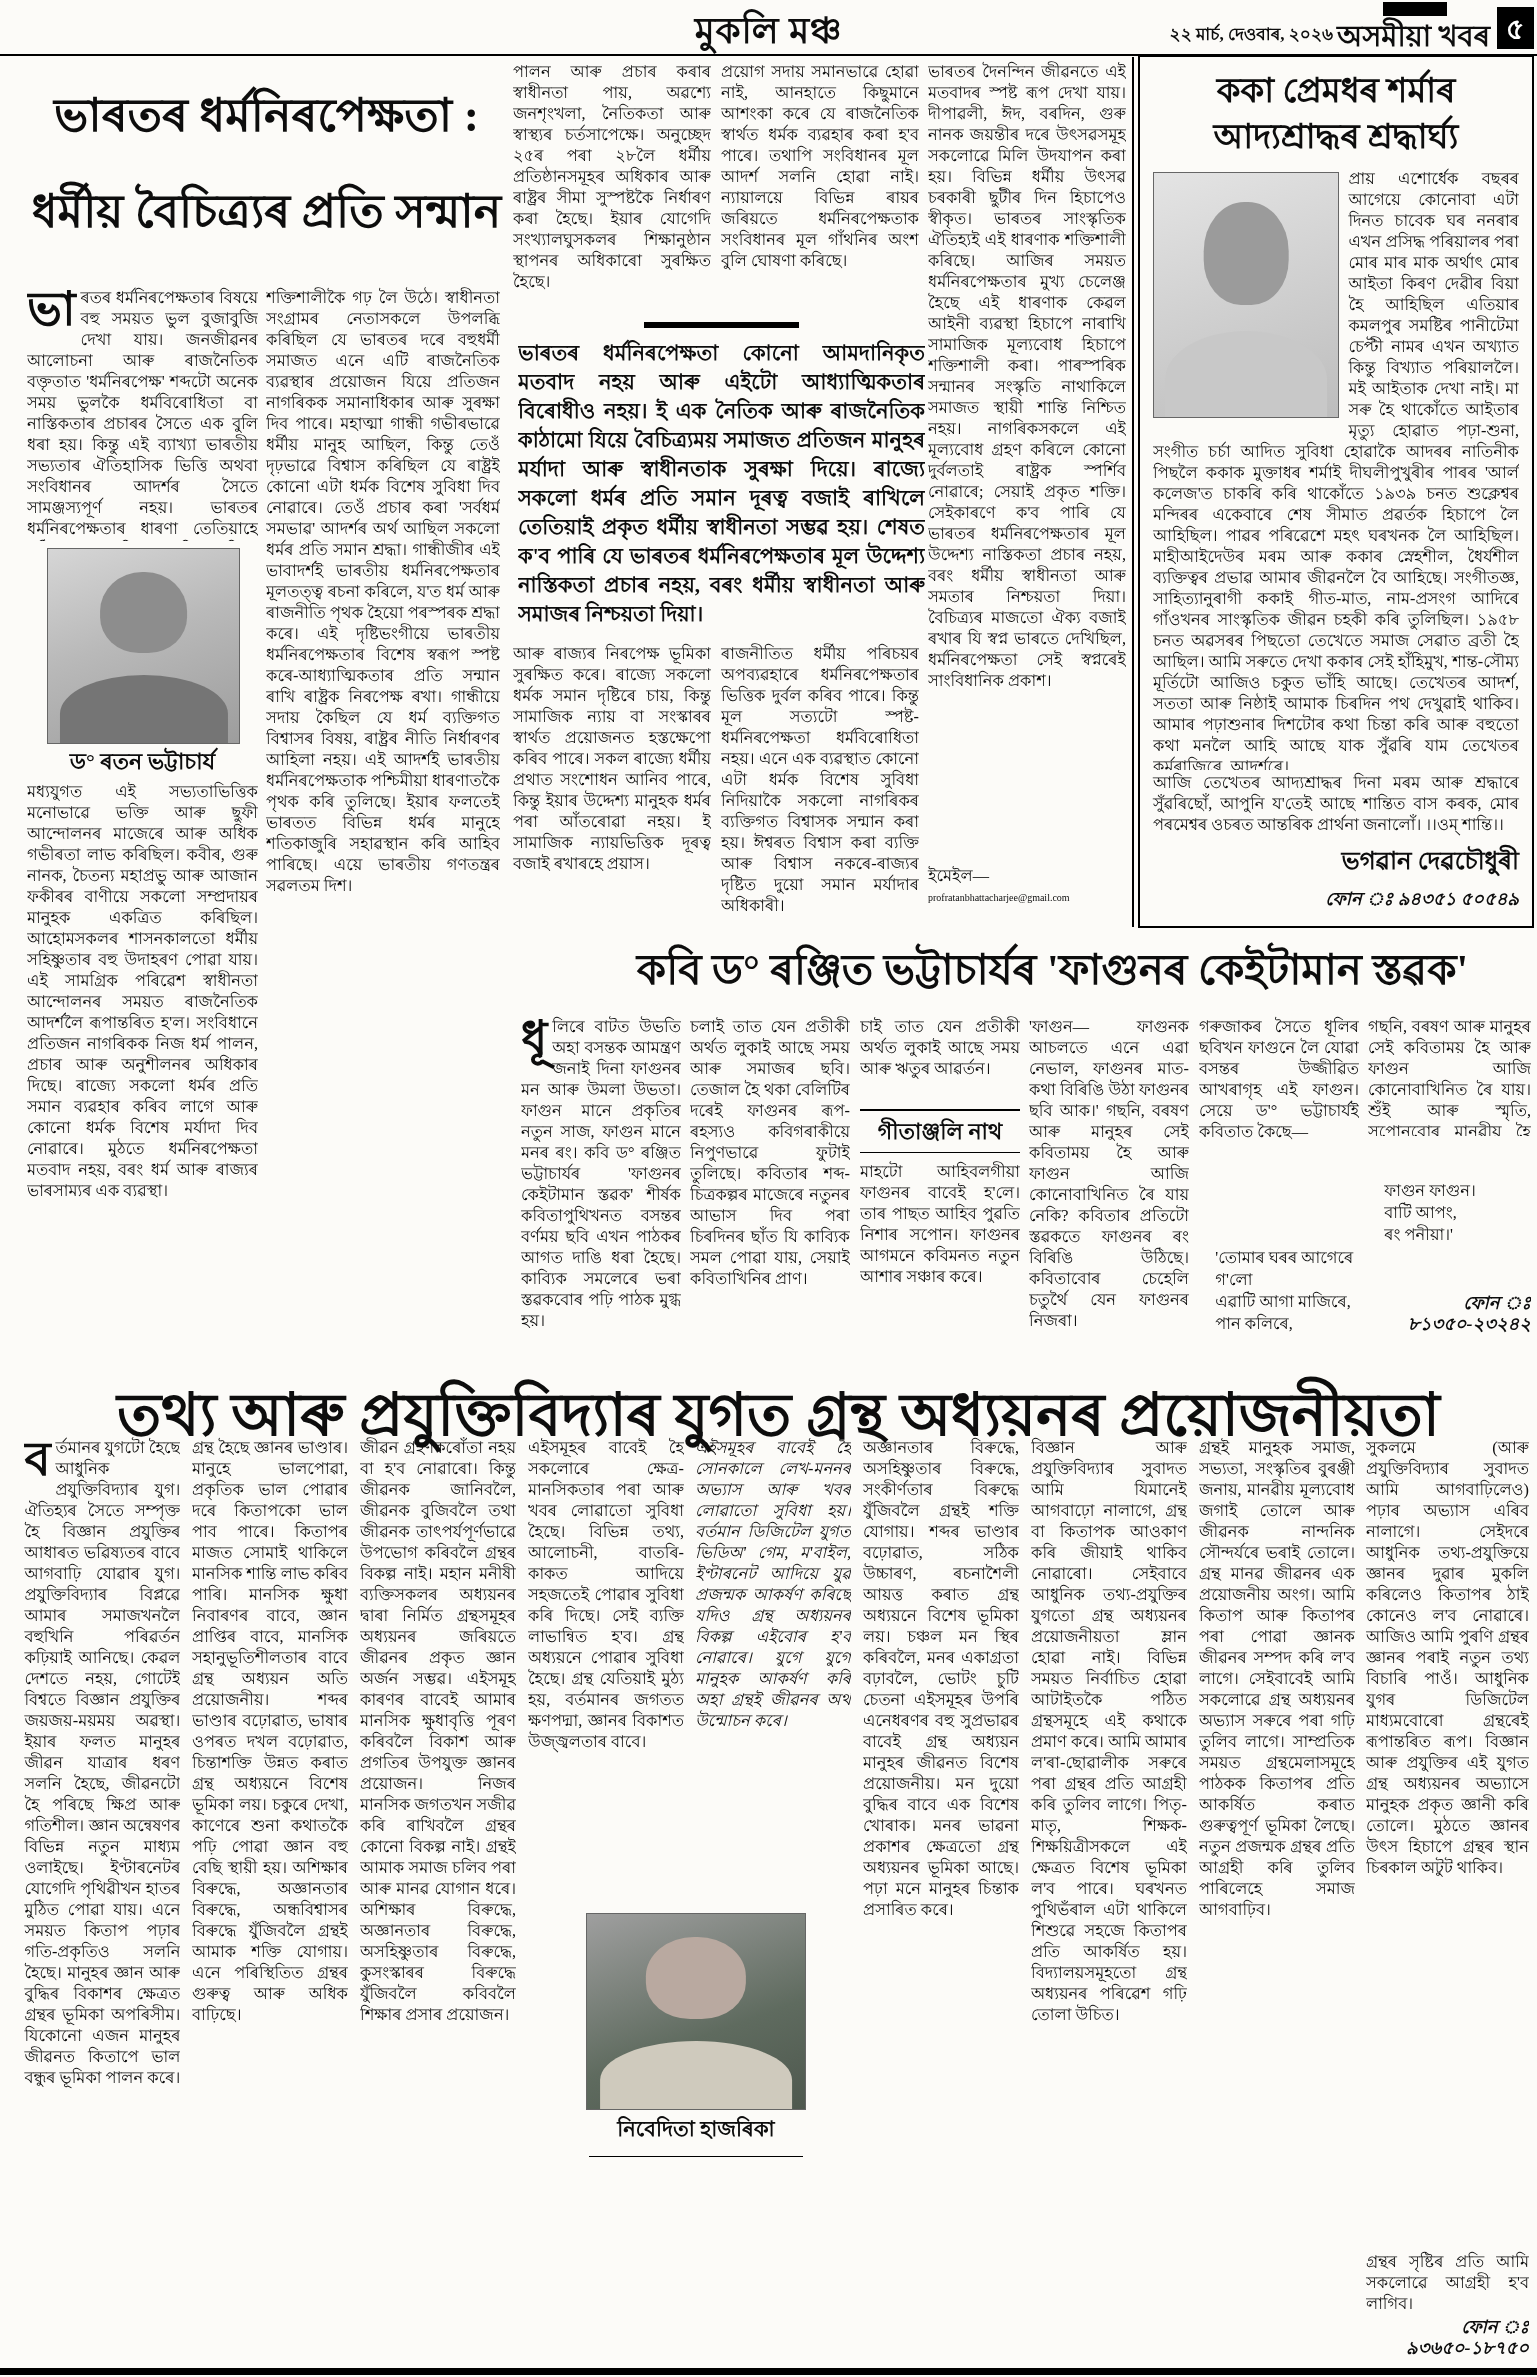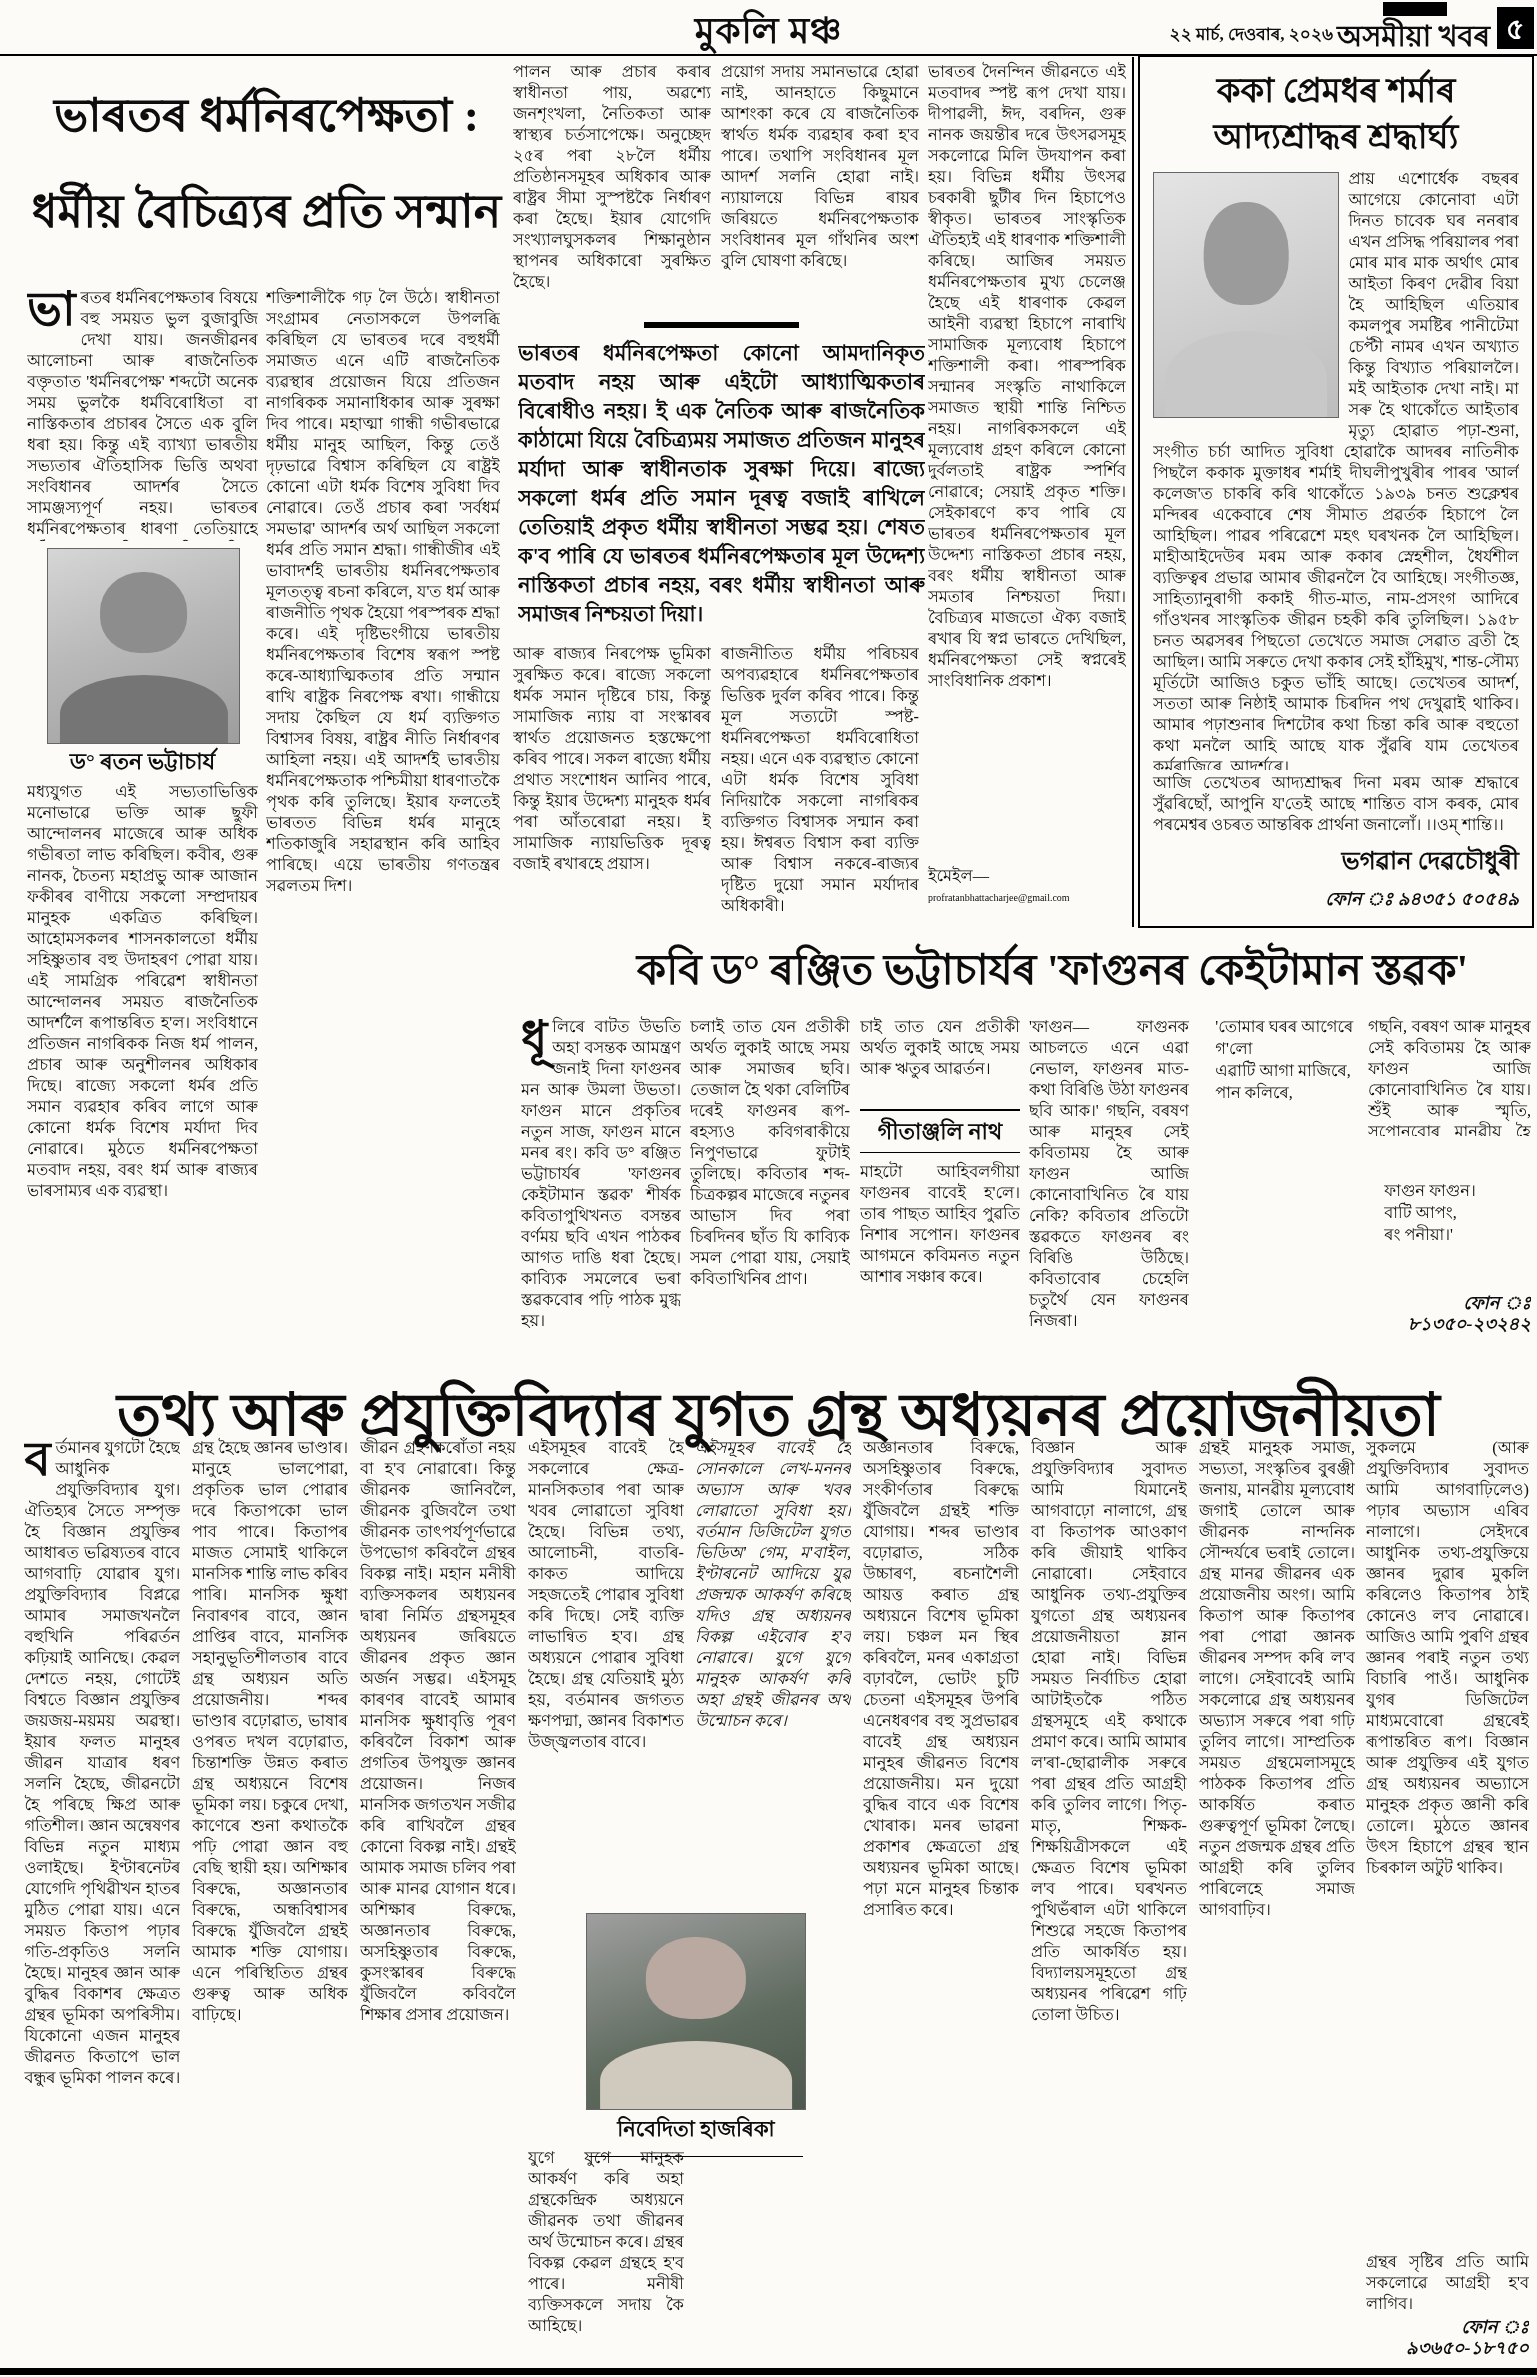--- a/index.html
+++ b/index.html
@@ -145,20 +145,21 @@
       <div style="height:85px;overflow:hidden;">চাই তাত যেন প্ৰতীকী অৰ্থত লুকাই আছে সময় আৰু ঋতুৰ আৱৰ্তন।</div>
       <div class="byline-box">
         <span>গীতাঞ্জলি নাথ</span>
       </div>
       <div style="flex:1;overflow:hidden;">মাহটো আহিবলগীয়া ফাগুনৰ বাবেই হ'লে। তাৰ পাছত আহিব পুৱতি নিশাৰ সপোন। ফাগুনৰ আগমনে কবিমনত নতুন আশাৰ সঞ্চাৰ কৰে।</div>
     </div>
 
     <div class="col" style="left:1029px;top:1016px;width:160px;height:319px;">'ফাগুন— ফাগুনক আচলতে এনে এৱা নেভাল, ফাগুনৰ মাত-কথা বিৰিঙি উঠা ফাগুনৰ ছবি আক।' গছনি, বৰষণ আৰু মানুহৰ সেই কবিতাময় হৈ আৰু ফাগুন আজি কোনোবাখিনিত ৰৈ যায় নেকি? কবিতাৰ প্ৰতিটো স্তৱকতে ফাগুনৰ ৰং বিৰিঙি উঠিছে। কবিতাবোৰ চেহেলি চতুৰ্থৈ যেন ফাগুনৰ নিজৰা।</div>
 
     <div class="col flexcol" style="left:1199px;top:1016px;width:160px;height:319px;">
+      <div style="height:233px;overflow:hidden;">গৰুজাকৰ সৈতে ধূলিৰ ছবিখন ফাগুনে লৈ যোৱা বসন্তৰ উজ্জীৱিত আখৰাগৃহ এই ফাগুন। সেয়ে ড'° ভট্টাচাৰ্যই কবিতাত কৈছে—</div>
       <div class="poem">'তোমাৰ ঘৰৰ আগেৰে গ'লো
 এৱাটি আগা মাজিৰে, পান কলিৰে,</div>
     </div>
 
     <div class="col flexcol" style="left:1368px;top:1016px;width:163px;height:319px;gap:44px;">
       <div style="height:191px;overflow:hidden;">গছনি, বৰষণ আৰু মানুহৰ সেই কবিতাময় হৈ আৰু ফাগুন আজি কোনোবাখিনিত ৰৈ যায়। শুঁই আৰু স্মৃতি, সপোনবোৰ মানৱীয় হৈ উঠে। সেইবোৰৰ মাজতেই কবিয়ে বিচাৰি ফুৰিছে—</div>
       <div class="poem">ফাগুন ফাগুন।
 বাটি আপং,
 ৰং পনীয়া।'</div>
       <div class="phone">ফোন ঃ ৮১৩৫০-২৩২৪২</div>
@@ -170,21 +171,20 @@
 
     <div class="col" style="left:24.4px;top:1437px;width:156px;height:931px;">
       <span class="dropcap">ব</span><span>ৰ্তমানৰ যুগটো হৈছে আধুনিক প্ৰযুক্তিবিদ্যাৰ যুগ। ঐতিহ্যৰ সৈতে সম্পৃক্ত হৈ বিজ্ঞান প্ৰযুক্তিৰ আধাৰত ভৱিষ্যতৰ বাবে আগবাঢ়ি যোৱাৰ যুগ। প্ৰযুক্তিবিদ্যাৰ বিপ্লৱে আমাৰ সমাজখনলৈ বহুখিনি পৰিৱৰ্তন কঢ়িয়াই আনিছে। কেৱল দেশতে নহয়, গোটেই বিশ্বতে বিজ্ঞান প্ৰযুক্তিৰ জয়জয়-ময়ময় অৱস্থা। ইয়াৰ ফলত মানুহৰ জীৱন যাত্ৰাৰ ধৰণ সলনি হৈছে, জীৱনটো হৈ পৰিছে ক্ষিপ্ৰ আৰু গতিশীল। জ্ঞান অন্বেষণৰ বিভিন্ন নতুন মাধ্যম ওলাইছে। ইণ্টাৰনেটৰ যোগেদি পৃথিৱীখন হাতৰ মুঠিত পোৱা যায়। এনে সময়ত কিতাপ পঢ়াৰ গতি-প্ৰকৃতিও সলনি হৈছে। মানুহৰ জ্ঞান আৰু বুদ্ধিৰ বিকাশৰ ক্ষেত্ৰত গ্ৰন্থৰ ভূমিকা অপৰিসীম। যিকোনো এজন মানুহৰ জীৱনত কিতাপে ভাল বন্ধুৰ ভূমিকা পালন কৰে।</span>
     </div>
     <div class="col" style="left:192px;top:1437px;width:156px;height:931px;">গ্ৰন্থ হৈছে জ্ঞানৰ ভাণ্ডাৰ। মানুহে ভালপোৱা, প্ৰকৃতিক ভাল পোৱাৰ দৰে কিতাপকো ভাল পাব পাৰে। কিতাপৰ মাজত সোমাই থাকিলে মানসিক শান্তি লাভ কৰিব পাৰি। মানসিক ক্ষুধা নিবাৰণৰ বাবে, জ্ঞান প্ৰাপ্তিৰ বাবে, মানসিক সহানুভূতিশীলতাৰ বাবে গ্ৰন্থ অধ্যয়ন অতি প্ৰয়োজনীয়। শব্দৰ ভাণ্ডাৰ বঢ়োৱাত, ভাষাৰ ওপৰত দখল বঢ়োৱাত, চিন্তাশক্তি উন্নত কৰাত গ্ৰন্থ অধ্যয়নে বিশেষ ভূমিকা লয়। চকুৰে দেখা, কাণেৰে শুনা কথাতকৈ পঢ়ি পোৱা জ্ঞান বহু বেছি স্থায়ী হয়। অশিক্ষাৰ বিৰুদ্ধে, অজ্ঞানতাৰ বিৰুদ্ধে, অন্ধবিশ্বাসৰ বিৰুদ্ধে যুঁজিবলৈ গ্ৰন্থই আমাক শক্তি যোগায়। এনে পৰিস্থিতিত গ্ৰন্থৰ গুৰুত্ব আৰু অধিক বাঢ়িছে।</div>
     <div class="col" style="left:360px;top:1437px;width:156px;height:931px;">জীৱন গ্ৰহণকৰোঁতা নহয় বা হ'ব নোৱাৰো। কিন্তু জীৱনক জানিবলৈ, জীৱনক বুজিবলৈ তথা জীৱনক তাৎপৰ্যপূৰ্ণভাৱে উপভোগ কৰিবলৈ গ্ৰন্থৰ বিকল্প নাই। মহান মনীষী ব্যক্তিসকলৰ অধ্যয়নৰ দ্বাৰা নিৰ্মিত গ্ৰন্থসমূহৰ অধ্যয়নৰ জৰিয়তে জীৱনৰ প্ৰকৃত জ্ঞান অৰ্জন সম্ভৱ। এইসমূহ কাৰণৰ বাবেই আমাৰ মানসিক ক্ষুধাবৃত্তি পূৰণ কৰিবলৈ বিকাশ আৰু প্ৰগতিৰ উপযুক্ত জ্ঞানৰ প্ৰয়োজন। নিজৰ মানসিক জগতখন সজীৱ কৰি ৰাখিবলৈ গ্ৰন্থৰ কোনো বিকল্প নাই। গ্ৰন্থই আমাক সমাজ চলিব পৰা আৰু মানৱ যোগান ধৰে। অশিক্ষাৰ বিৰুদ্ধে, অজ্ঞানতাৰ বিৰুদ্ধে, অসহিষ্ণুতাৰ বিৰুদ্ধে, কুসংস্কাৰৰ বিৰুদ্ধে যুঁজিবলৈ কবিবলৈ শিক্ষাৰ প্ৰসাৰ প্ৰয়োজন।</div>
 
     <div class="col flexcol" style="left:528px;top:1437px;width:156px;height:931px;">
       <div style="height:466px;overflow:hidden;">এইসমূহৰ বাবেই হৈ সকলোৰে ক্ষেত্ৰ-মানসিকতাৰ পৰা আৰু খবৰ লোৱাতো সুবিধা হৈছে। বিভিন্ন তথ্য, আলোচনী, বাতৰি-কাকত আদিয়ে সহজতেই পোৱাৰ সুবিধা কৰি দিছে। সেই ব্যক্তি লাভান্বিত হ'ব। গ্ৰন্থ অধ্যয়নে পোৱাৰ সুবিধা হৈছে। গ্ৰন্থ যেতিয়াই মুঠ্য হয়, বৰ্তমানৰ জগতত ক্ষণপদ্মা, জ্ঞানৰ বিকাশত উজ্জ্বলতাৰ বাবে।</div>
       <div style="height:244px;"></div>
-      <div style="flex:1;overflow:hidden;">যুগে যুগে মানুহক আকৰ্ষণ কৰি অহা গ্ৰন্থকেন্দ্ৰিক অধ্যয়নে জীৱনক তথা জীৱনৰ অৰ্থ উন্মোচন কৰে। গ্ৰন্থৰ বিকল্প কেৱল গ্ৰন্থহে হ'ব পাৰে। মনীষী ব্যক্তিসকলে সদায় কৈ আহিছে।</div>
     </div>
 
     <div class="col flexcol" style="left:695px;top:1437px;width:156px;height:931px;">
       <div style="height:466px;overflow:hidden;font-style:italic;">এইসমূহৰ বাবেই হৈ সোনকালে লেখ-মননৰ অভ্যাস আৰু খবৰ লোৱাতো সুবিধা হয়। বৰ্তমান ডিজিটেল যুগত ভিডিঅ' গেম, ম'বাইল, ইণ্টাৰনেট আদিয়ে যুৱ প্ৰজন্মক আকৰ্ষণ কৰিছে যদিও গ্ৰন্থ অধ্যয়নৰ বিকল্প এইবোৰ হ'ব নোৱাৰে। যুগে যুগে মানুহক আকৰ্ষণ কৰি অহা গ্ৰন্থই জীৱনৰ অৰ্থ উন্মোচন কৰে।</div>
       <div style="height:244px;"></div>
     </div>
 
     <figure style="position:absolute;left:574px;top:1913px;width:244px;margin:0;">
       <div class="photo dark" style="width:218px;height:195px;margin:0 auto;">
         <div class="head"></div>

